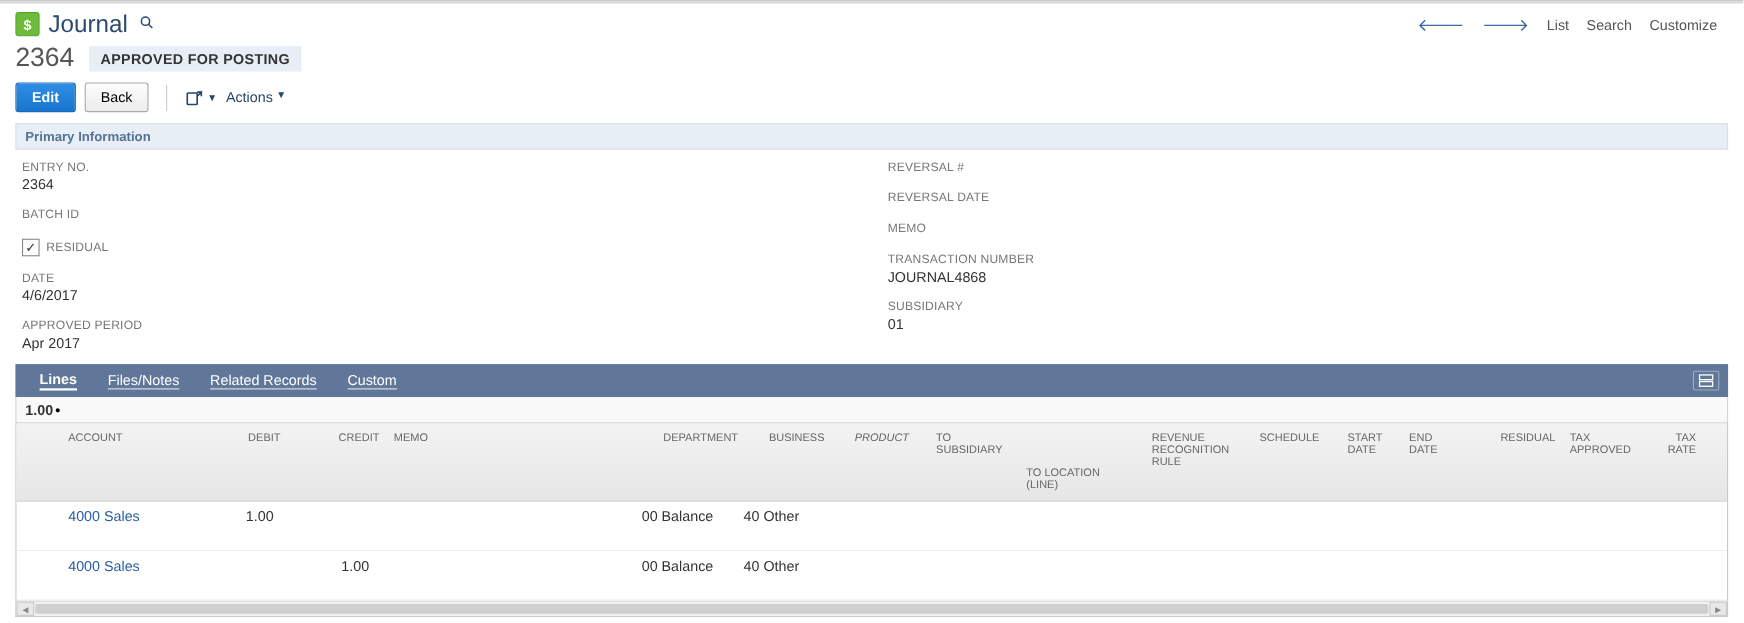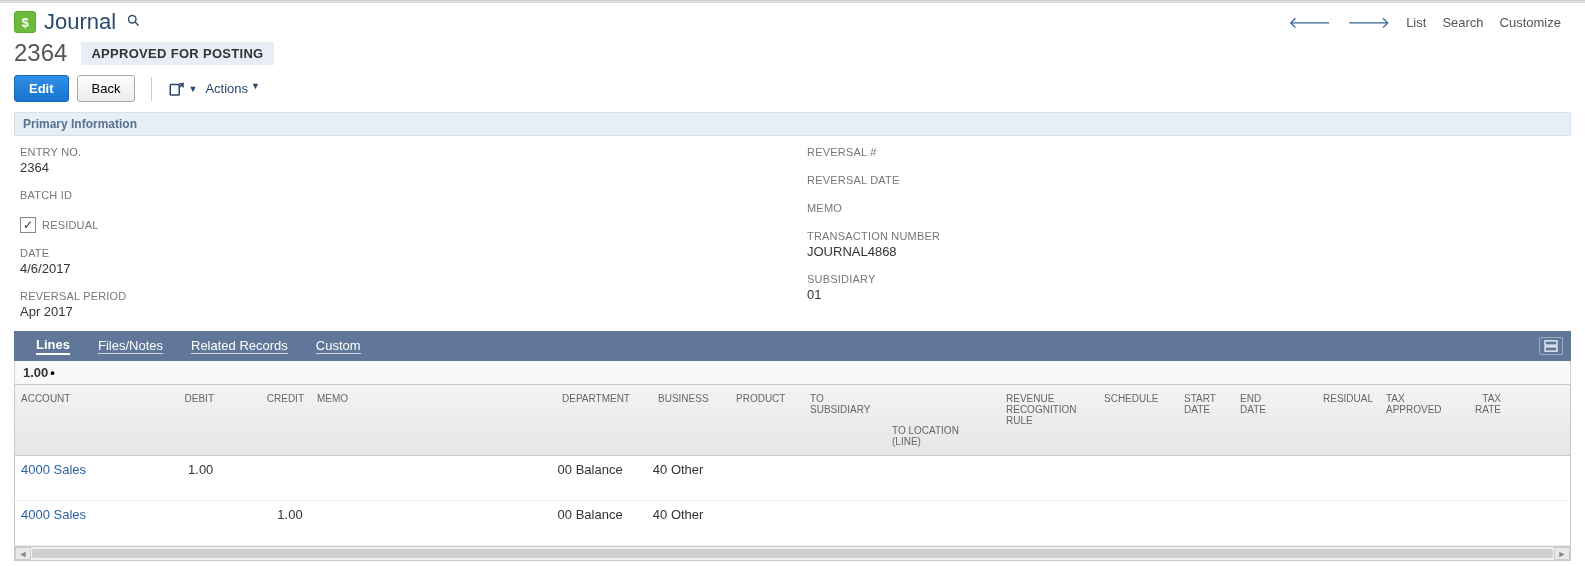--- a/index.html
+++ b/index.html
@@ -89,28 +89,28 @@
       display: flex; background: linear-gradient(#f3f3f3,#e6e6e6);
       border-bottom: 1px solid #c9c9c9; font-size: 10px; color: #666;
     }
     .gh { padding: 8px 6px; border-right: 1px solid rgba(0,0,0,0); }
     .grid-row { display: flex; border-bottom: 1px solid #eee; font-size: 13px; min-height: 44px; }
     .gc { padding: 6px 6px; }
     .link { color: #2a5fa0; cursor: pointer; }
     .num-right { text-align: right; }
 
     
-    .c-account   { width: 110px; }
+    .c-account   { width: 110px; margin-left: 41px; }
     .c-debit     { width: 96px; text-align: right; }
     .c-credit    { width: 90px; text-align: right; }
     .c-memo      { width: 245px; }
     .c-dept      { width: 96px; }
     .c-business  { width: 78px; }
     .c-location  { width: 74px; }
-    .c-product   { width: 74px; }
+    .c-product   { width: 74px; font-style: italic; }
     .c-tosub     { width: 82px; }
     .c-toloc     { width: 82px; margin-top: 32px; }
     .c-revrec    { width: 98px; margin-left: 32px; }
     .c-schedule  { width: 80px; }
     .c-sdate     { width: 56px; }
     .c-edate     { width: 56px; }
     .c-residual  { width: 90px; text-align: right; }
     .c-taxdec    { width: 72px; }
     .c-taxrate   { width: 56px; text-align: right; }
 
@@ -192,21 +192,21 @@
       <div class="chk">
           <span>✓</span>
         </div>
       <div class="fld-label" style="margin:0;">RESIDUAL</div>
     </div>
     <div class="fld-block">
       <div class="fld-label">DATE</div>
       <div class="fld-value">4/6/2017</div>
     </div>
     <div class="fld-block">
-      <div class="fld-label">REVERSAL PERIOD</div>
+      <div class="fld-label">APPROVED PERIOD</div>
       <div class="fld-value">Apr 2017</div>
     </div>
   </div>
 
   <div class="col">
     <div class="fld-block">
       <div class="fld-label">REVERSAL #</div>
       <div class="fld-value"></div>
     </div>
     <div class="fld-block">

